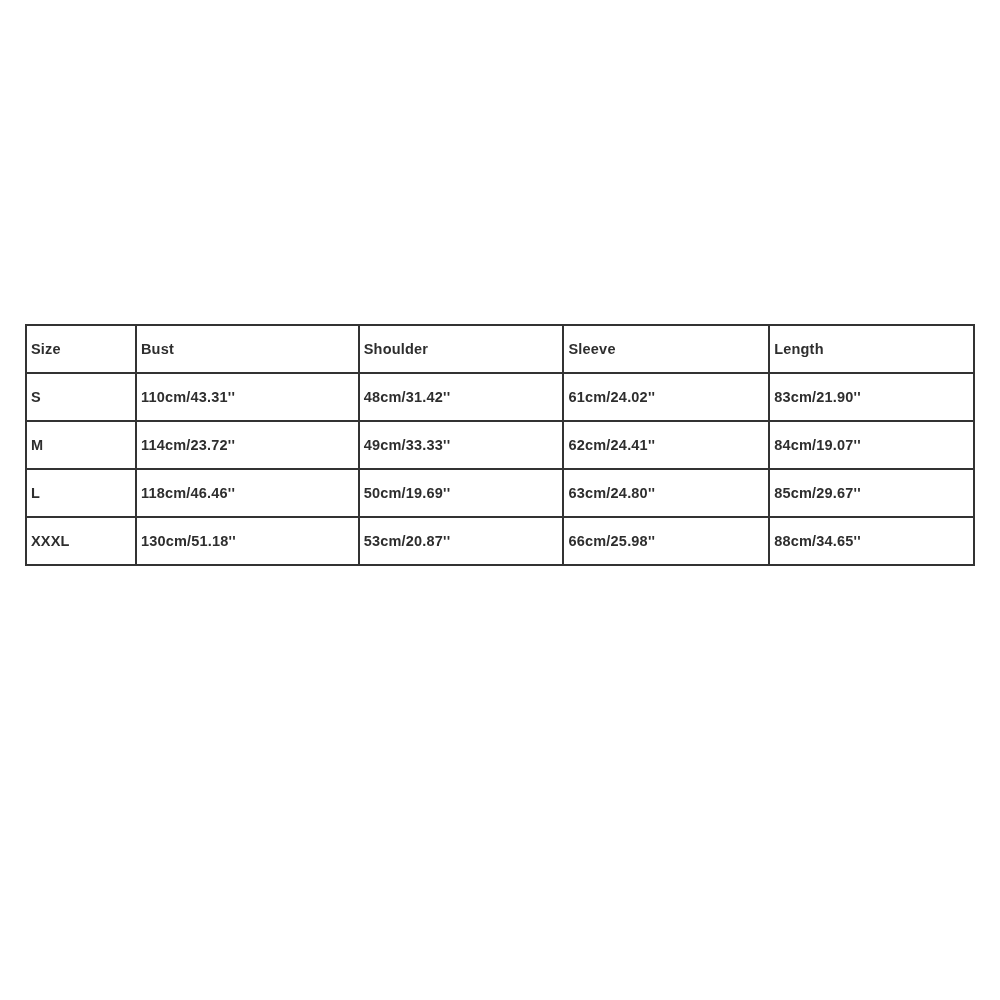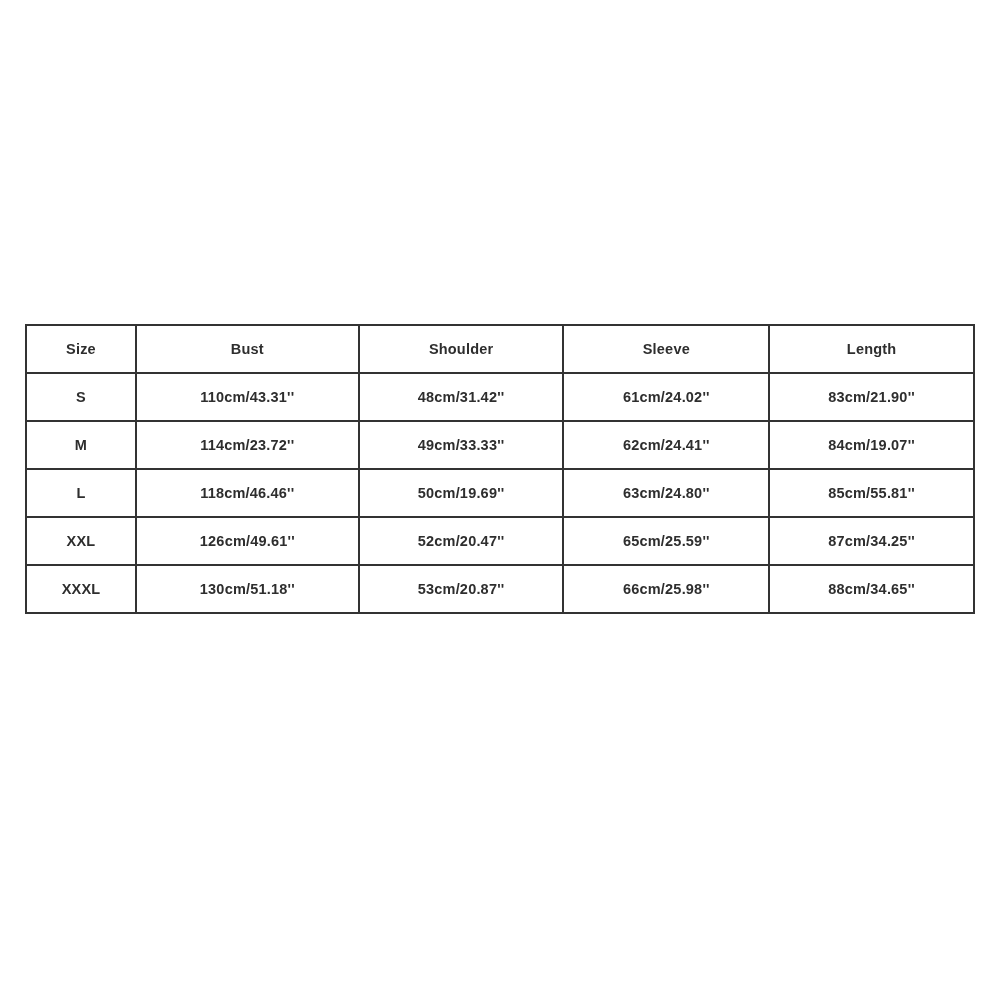--- a/index.html
+++ b/index.html
@@ -29,21 +29,21 @@
   }
   table.size-chart col.c-size     { width: 11.6%; }
   table.size-chart col.c-bust     { width: 23.5%; }
   table.size-chart col.c-shoulder { width: 21.6%; }
   table.size-chart col.c-sleeve   { width: 21.7%; }
   table.size-chart col.c-length   { width: 21.6%; }
   table.size-chart th,
   table.size-chart td {
     border: 2px solid #333333;
     height: 46px;
-    text-align: center;
+    text-align: left;
     vertical-align: middle;
     font-size: 14.5px;
     font-weight: bold;
     color: #2e2e2e;
     letter-spacing: 0.2px;
     padding: 0 4px;
     overflow: hidden;
     white-space: nowrap;
   }
 </style>
@@ -82,28 +82,21 @@
           <td>114cm/23.72''</td>
           <td>49cm/33.33''</td>
           <td>62cm/24.41''</td>
           <td>84cm/19.07''</td>
         </tr>
         <tr>
           <td>L</td>
           <td>118cm/46.46''</td>
           <td>50cm/19.69''</td>
           <td>63cm/24.80''</td>
-          <td>85cm/55.81''</td>
-        </tr>
-        <tr>
-          <td>XXL</td>
-          <td>126cm/49.61''</td>
-          <td>52cm/20.47''</td>
-          <td>65cm/25.59''</td>
-          <td>87cm/34.25''</td>
+          <td>85cm/29.67''</td>
         </tr>
         <tr>
           <td>XXXL</td>
           <td>130cm/51.18''</td>
           <td>53cm/20.87''</td>
           <td>66cm/25.98''</td>
           <td>88cm/34.65''</td>
         </tr>
       </tbody>
     </table>

